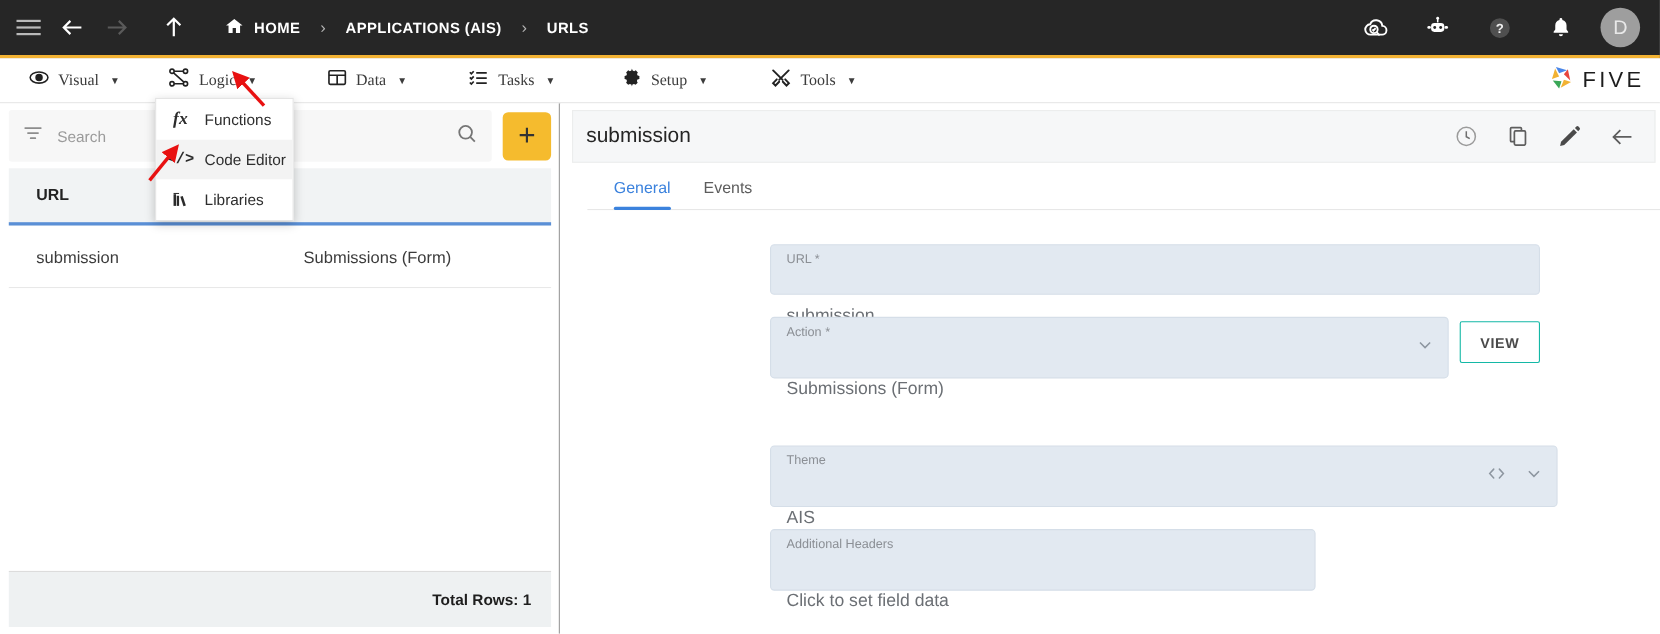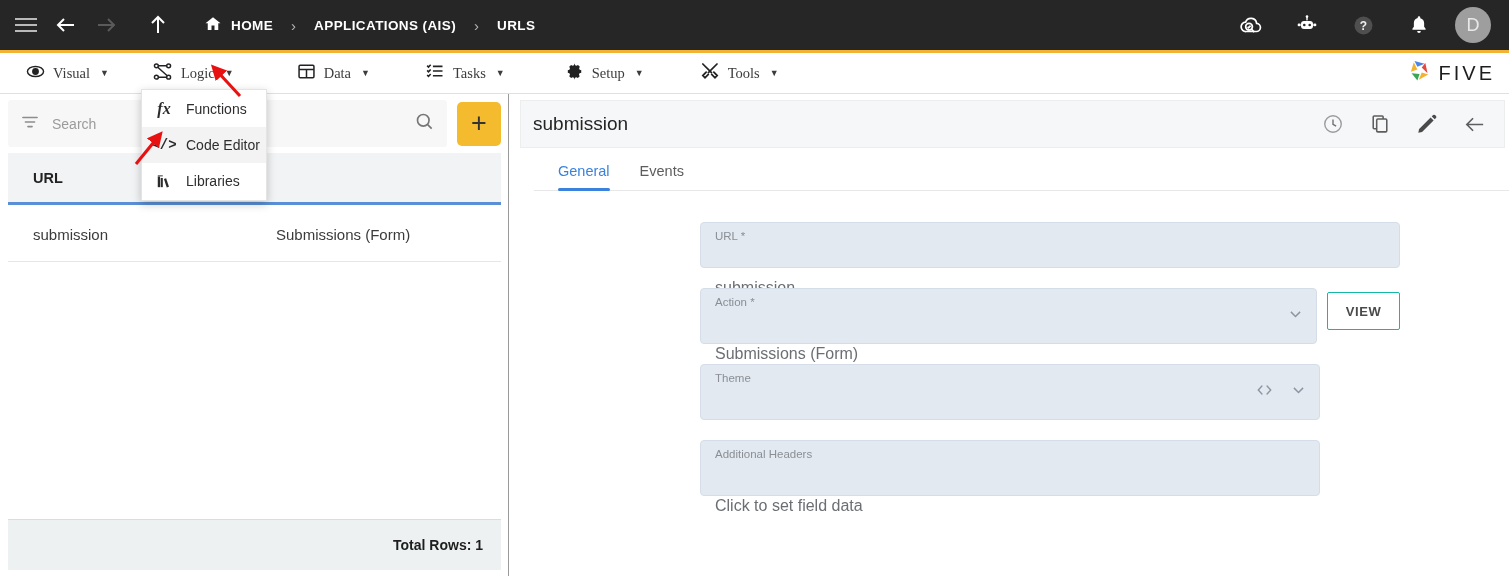--- a/index.html
+++ b/index.html
@@ -482,39 +482,40 @@
                 <path d="M5.5 9l6.5 6.5L18.5 9"></path>
               </svg>
           </span>
         </span>
       </div>
       <button class="view-btn">VIEW</button>
     </div>
 
     <div class="gap"></div>
 
-    <div class="field tall" style="width:620px;">
+    <div class="field tall" style="width:716px;margin-top:41px;">
       <span class="f-label">Theme</span>
+      <span class="f-value">AIS</span>
       <span class="f-icons">
         <span>
           <svg width="19" height="17" viewBox="0 0 26 20" fill="none" stroke="currentColor" stroke-width="1.9" stroke-linecap="round">
             <path d="M9.5 4.5L4.5 10l5 5.5M16.5 4.5l5 5.5-5 5.5"></path>
             </svg>
         </span>
         <span>
           <svg width="17" height="17" viewBox="0 0 24 24" fill="none" stroke="currentColor" stroke-width="2">
               <path d="M5.5 9l6.5 6.5L18.5 9"></path>
             </svg>
         </span>
       </span>
     </div>
 
     <div class="gap"></div>
 
-    <div class="field" style="width:620px;height:56px;">
+    <div class="field" style="width:496px;height:56px;">
       <span class="f-label">Additional Headers</span>
       <span class="f-value">Click to set field data</span>
     </div>
 
   </div>
 </div>
 
 <div class="dropdown">
   <div class="dd-item">
     <span class="dd-ico fx-glyph">fx</span>

